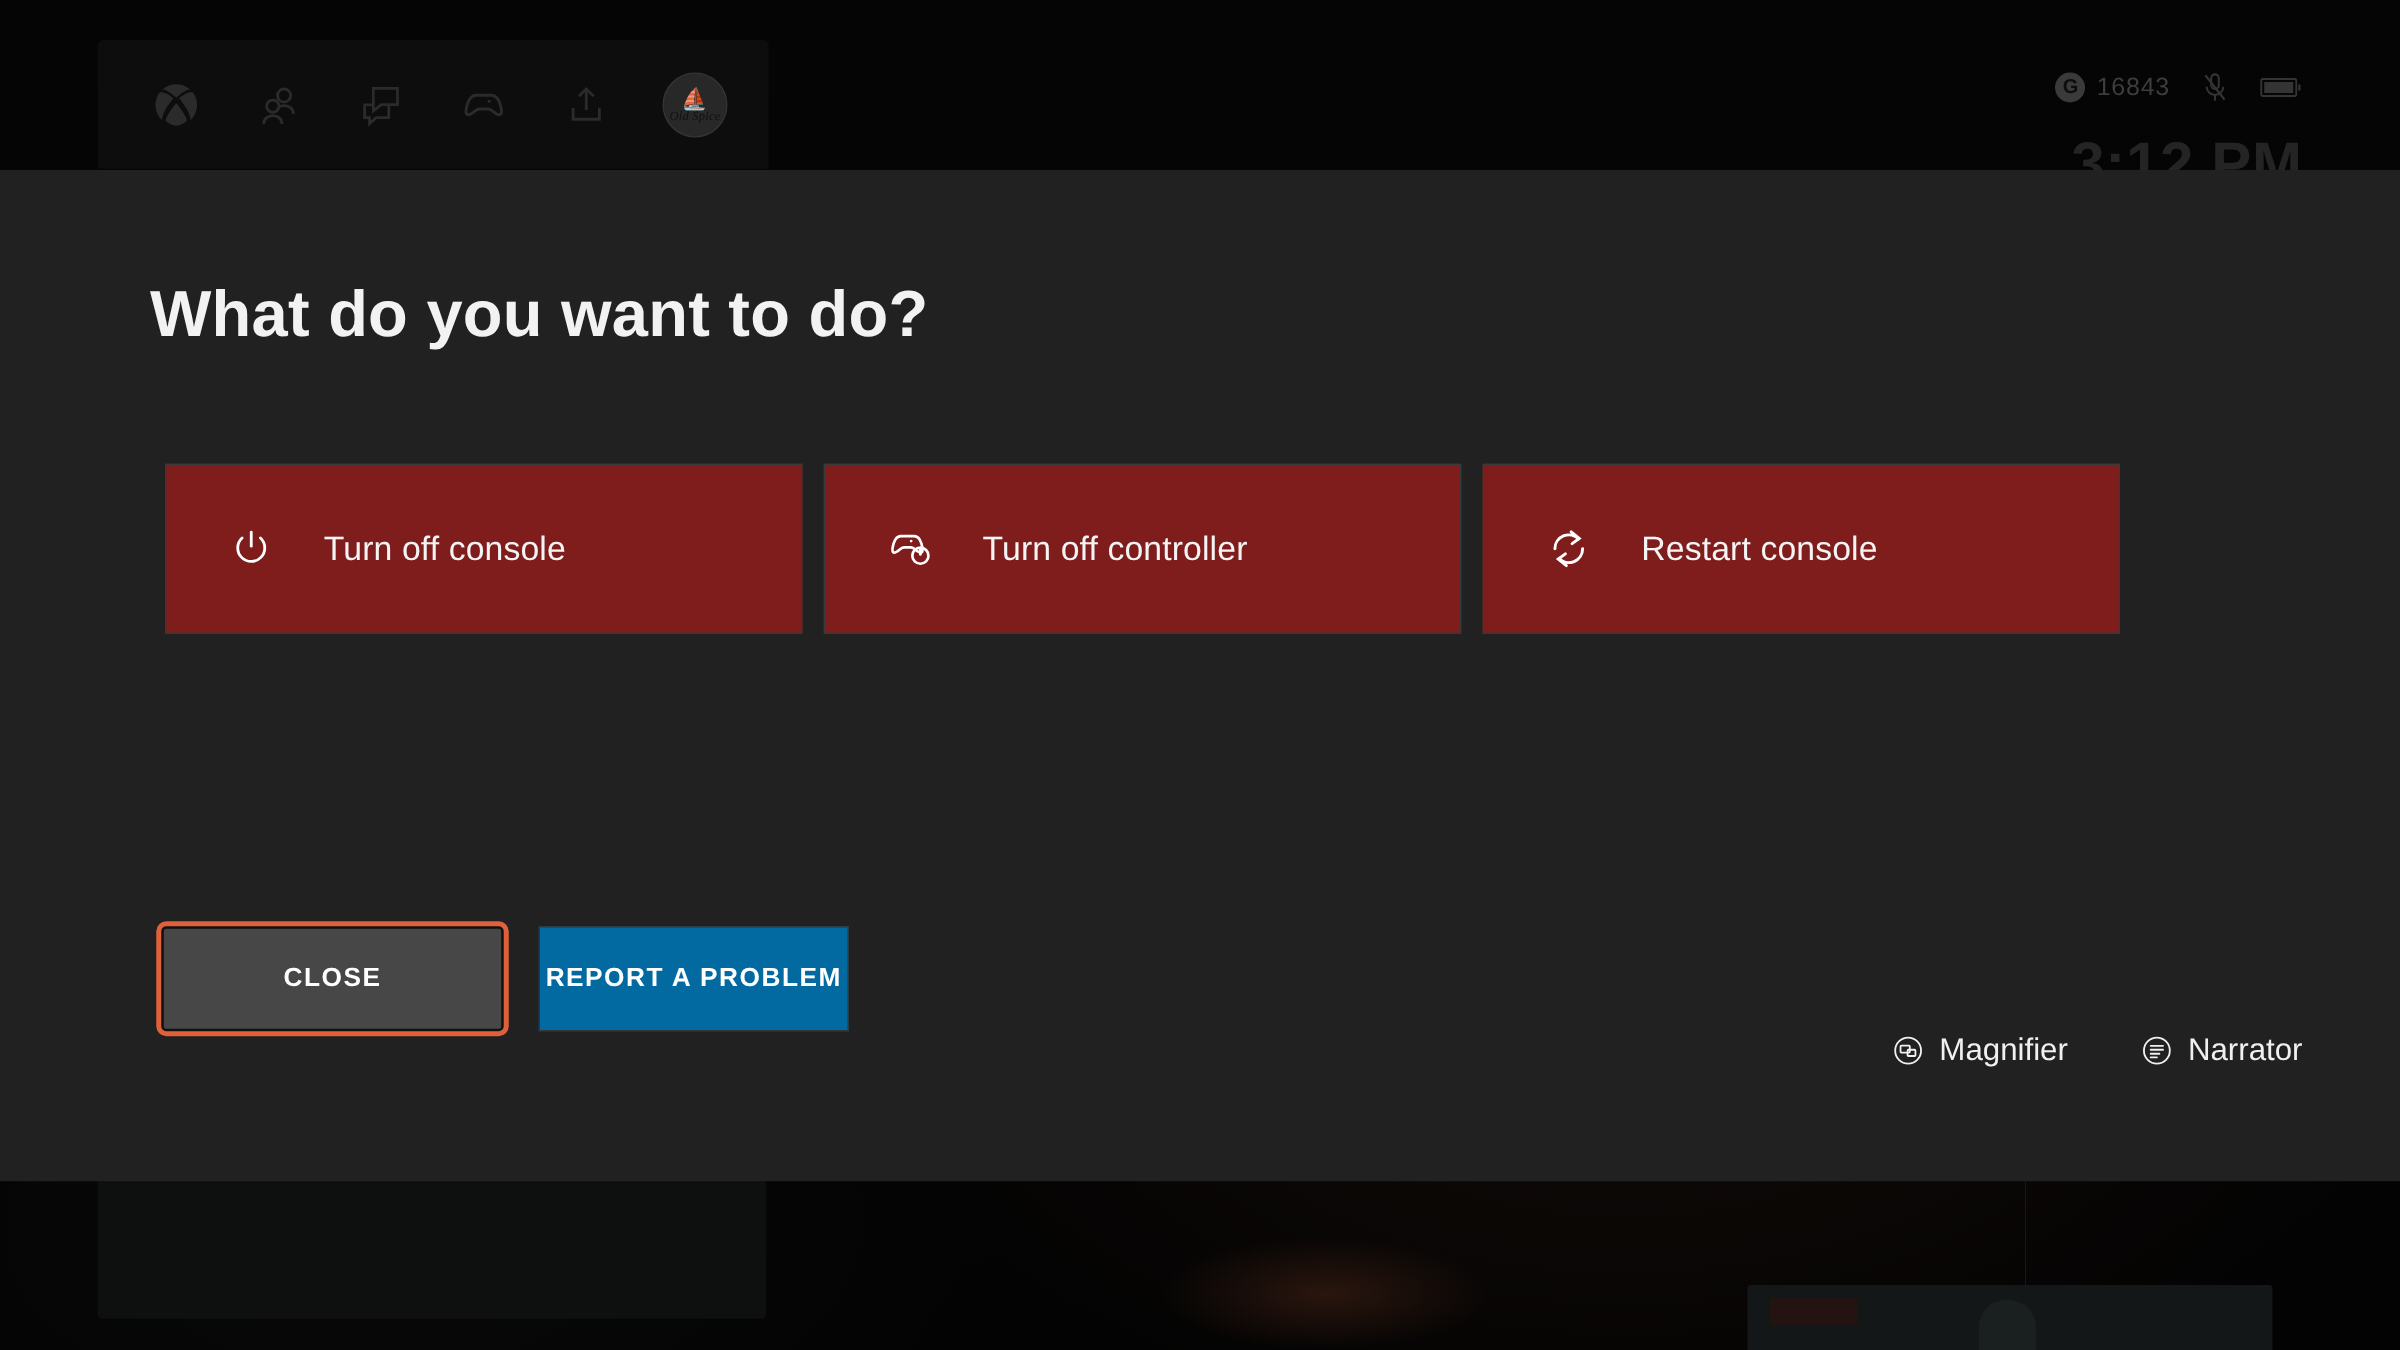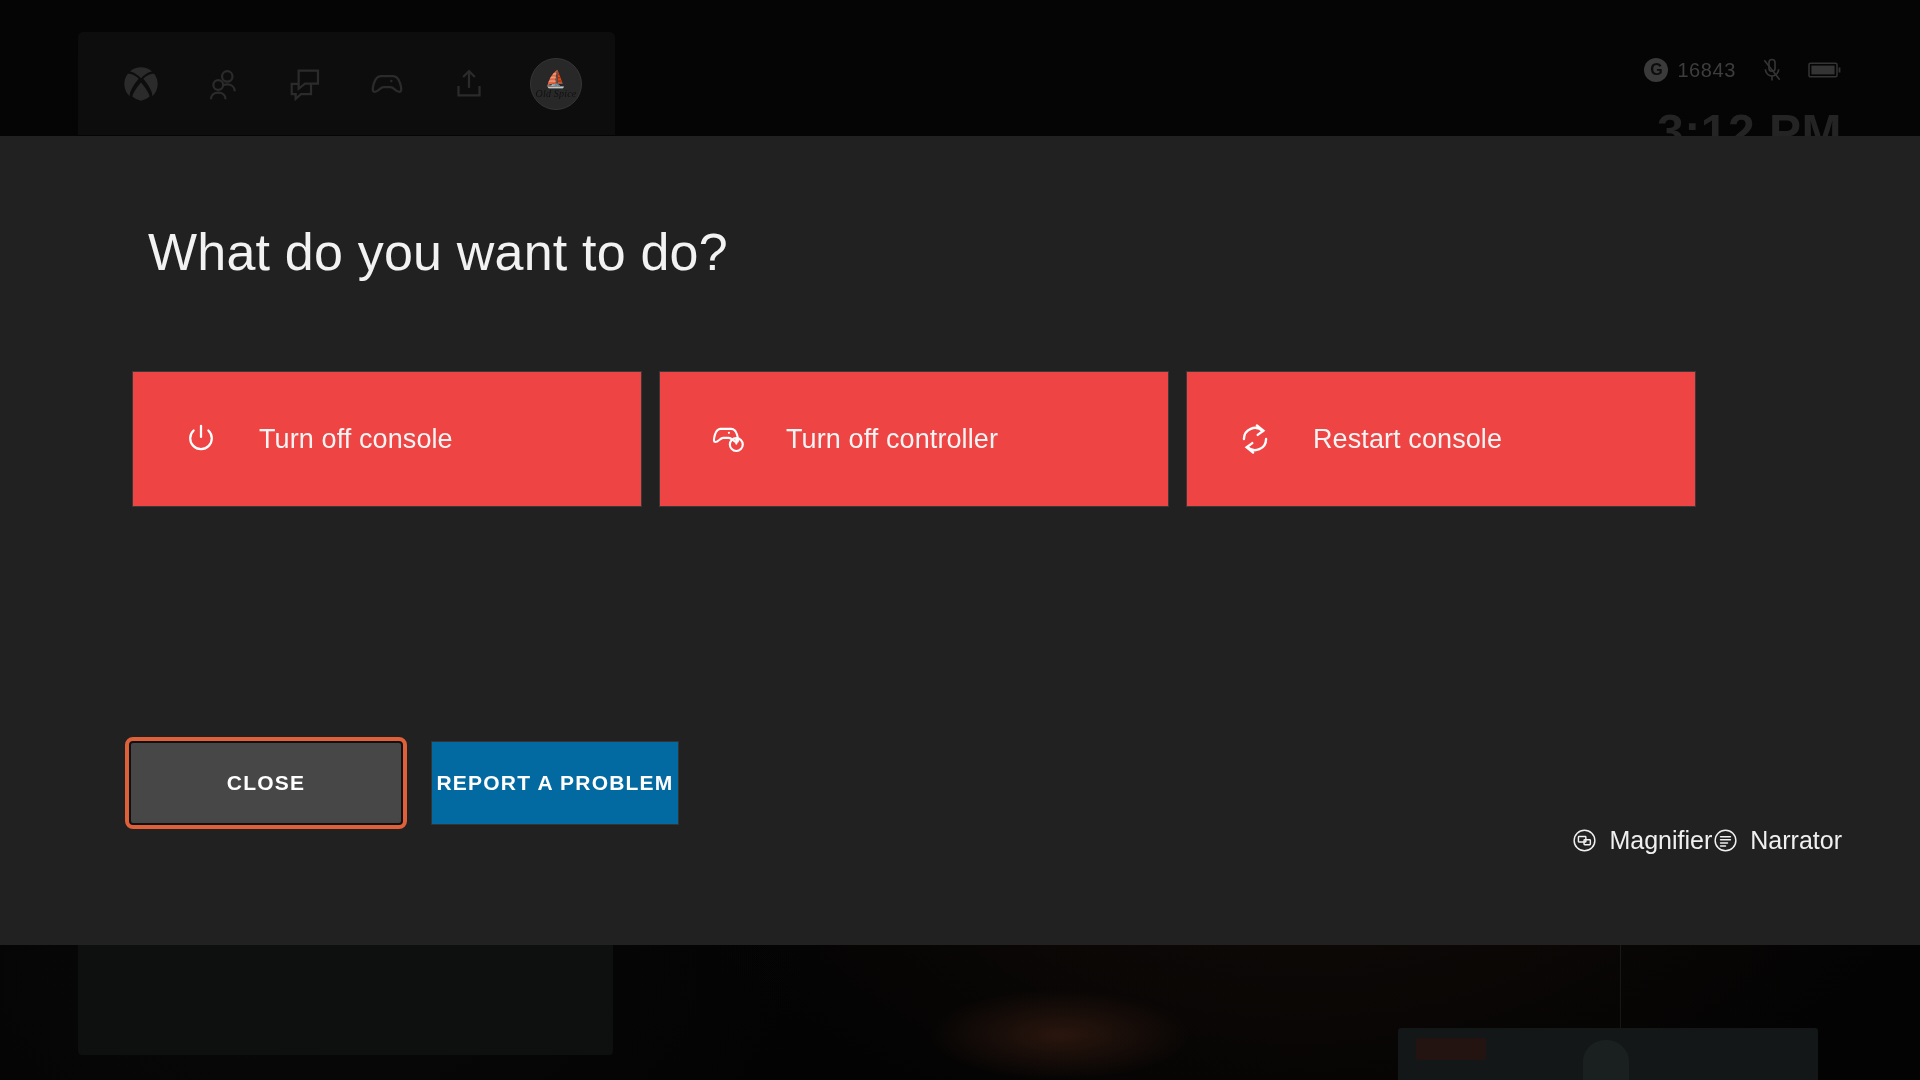--- a/index.html
+++ b/index.html
@@ -197,41 +197,41 @@
     position: absolute;
     left: 0;
     top: 136px;
     width: 1920px;
     height: 809px;
     background: #212121;
   }
 
   .overlay-title {
     position: absolute;
-    left: 148px;
+    left: 120px;
     top: 86px;
     font-size: 52px;
-    font-weight: 400;
+    font-weight: 700;
     color: #f2f2f2;
     letter-spacing: .2px;
     white-space: nowrap;
   }
 
   
   .options {
     position: absolute;
     left: 132px;
     top: 235px;
     display: flex;
     gap: 17px;
   }
   .option-card {
     width: 510px;
     height: 136px;
-    background: #ef4444;
+    background: #7f1d1d;
     border: 1px solid #393939;
     display: flex;
     align-items: center;
     padding-left: 48px;
     box-sizing: border-box;
     gap: 38px;
   }
   .option-icon {
     width: 40px;
     height: 40px;
@@ -285,20 +285,21 @@
     margin-left: 14px;
   }
 
   
   .access-row {
     position: absolute;
     right: 78px;
     top: 690px;
     display: flex;
     align-items: center;
+    gap: 58px;
   }
   .access-item {
     display: flex;
     align-items: center;
     gap: 11px;
     color: #f0f0f0;
   }
   .access-icon {
     width: 27px;
     height: 27px;

